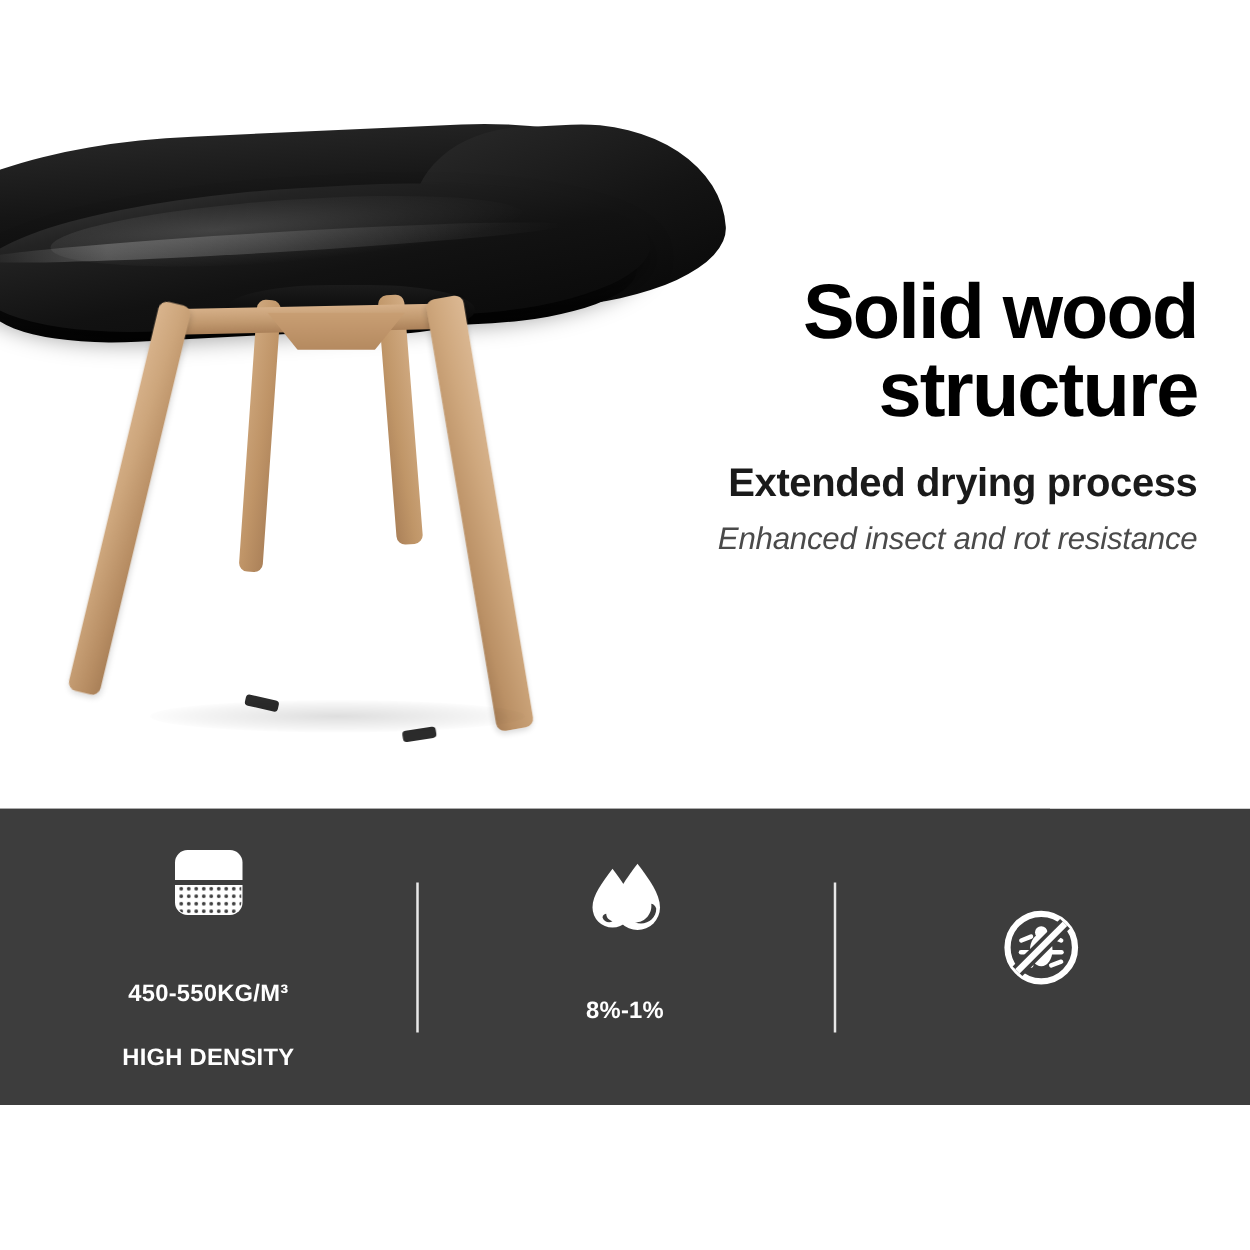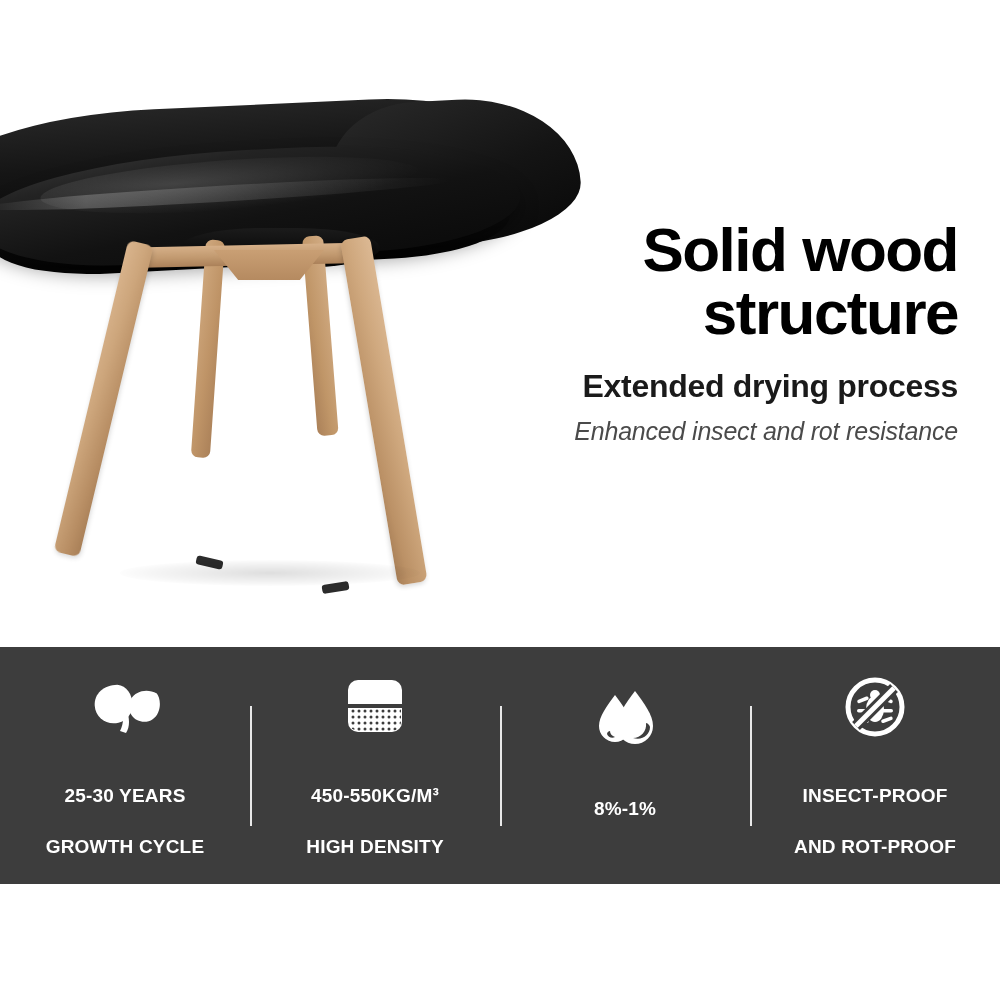--- a/index.html
+++ b/index.html
@@ -173,33 +173,20 @@
     <div class="copy">
       <div class="headline">Solid wood
 structure</div>
       <div class="subhead">Extended drying process</div>
       <div class="subtext">Enhanced insect and rot resistance</div>
     </div>
   </div>
 
   <div class="features">
 
-    <div class="feature">
-      <div class="f-icon">
-        <svg width="72" height="62" viewBox="0 0 72 62" aria-hidden="true">
-          <path fill="#ffffff" d="M33 9C20 6 8 12 6 24c-2 12 7 22 19 22 9 0 16-6 18-14C45 22 42 12 33 9z" transform="rotate(-14 30 28)"></path>
-          <path fill="#ffffff" d="M66 16c-10-4-21 0-25 9-3 8 1 17 9 20 9 3 18-2 20-11 2-8-1-15-4-18z" transform="rotate(8 56 30)"></path>
-          <path fill="#ffffff" d="M34 26c3 6 6 12 6 20 0 4-1 8-3 11l-6-2c2-4 3-8 3-12 0-6-2-12-5-17z"></path>
-        </svg>
-      </div>
-      <div class="f-label">
-        <span>25-30 YEARS</span><br>
-        <span>GROWTH CYCLE</span>
-      </div>
-    </div>
 
     <div class="feature">
       <div class="f-icon">
         <svg width="62" height="58" viewBox="0 0 62 58" aria-hidden="true">
           <defs>
             <pattern id="dots" width="6" height="6" patternUnits="userSpaceOnUse">
               <circle cx="3" cy="3" r="1.5" fill="#3d3d3d"></circle>
             </pattern>
           </defs>
           <path fill="#ffffff" d="M4 12a10 10 0 0 1 10-10h34a10 10 0 0 1 10 10v14H4z"></path>
@@ -238,21 +225,17 @@
             <rect x="13" y="33" width="12" height="3.6" rx="1.8"></rect>
             <rect x="13" y="42" width="12" height="3.6" rx="1.8" transform="rotate(20 19 44)"></rect>
             <rect x="37" y="22" width="12" height="3.6" rx="1.8" transform="rotate(22 43 24)"></rect>
             <rect x="37" y="33" width="12" height="3.6" rx="1.8"></rect>
             <rect x="37" y="42" width="12" height="3.6" rx="1.8" transform="rotate(-20 43 44)"></rect>
           </g>
           <line x1="12" y1="50" x2="50" y2="12" stroke="#3d3d3d" stroke-width="11"></line>
           <line x1="12" y1="50" x2="50" y2="12" stroke="#ffffff" stroke-width="5"></line>
         </svg>
       </div>
-      <div class="f-label">
-        <span>INSECT-PROOF</span><br>
-        <span>AND ROT-PROOF</span>
-      </div>
     </div>
   </div>
 
   <div class="bottom-white"></div>
 </div>
 
 </body></html>

